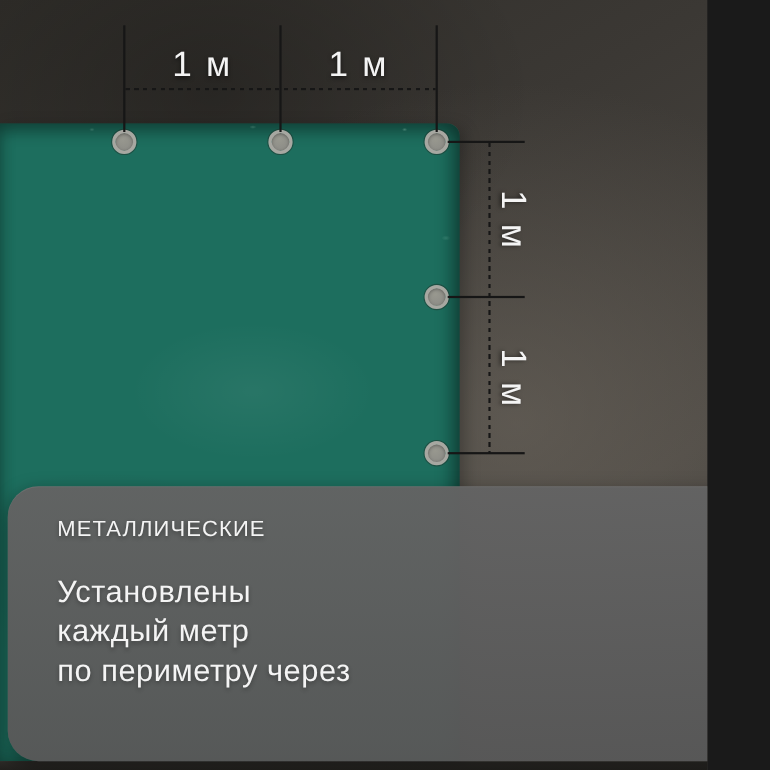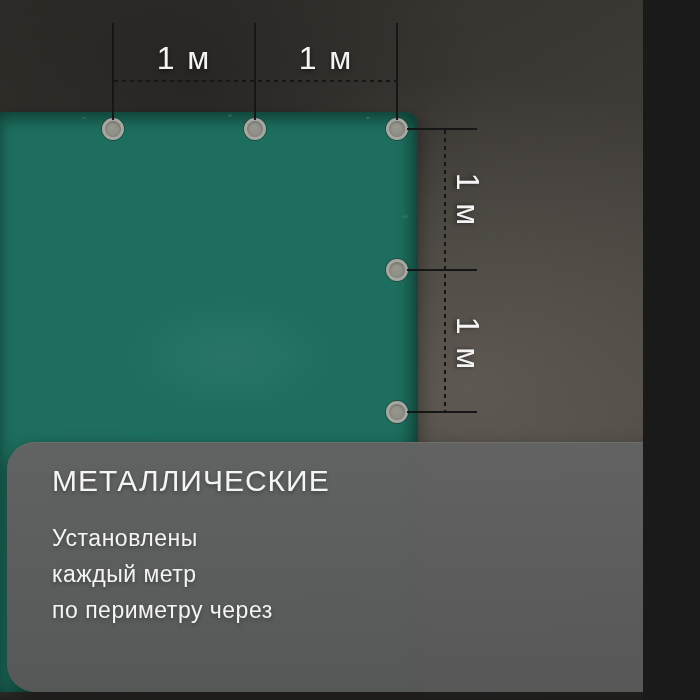--- a/index.html
+++ b/index.html
@@ -69,22 +69,22 @@
   }
   
   .card{
     position:absolute;left:7px;top:442px;width:687px;height:250px;
     box-sizing:border-box;border-radius:28px;
     background:linear-gradient(180deg,rgba(99,99,99,.97),rgba(88,88,88,.97));
     box-shadow:0 5px 16px rgba(0,0,0,.35), inset 0 1px 0 rgba(255,255,255,.07);
     padding:21px 30px 0 45px;
     color:var(--text,#f4f4f4);
   }
-  .card-title{font-size:30px;line-height:36px;letter-spacing:1px;text-shadow:0 2px 4px rgba(0,0,0,.35);}
-  .card-body{margin-top:21px;font-size:23px;line-height:36px;letter-spacing:.5px;text-shadow:0 2px 4px rgba(0,0,0,.3);}
+  .card-title{font-size:20px;line-height:36px;letter-spacing:1px;text-shadow:0 2px 4px rgba(0,0,0,.35);}
+  .card-body{margin-top:21px;font-size:28px;line-height:36px;letter-spacing:.5px;text-shadow:0 2px 4px rgba(0,0,0,.3);}
 </style>
 </head>
 <body>
 
 <div class="scene">
 
   <div class="tarp"></div>
 
   <div class="grommet g1"></div>
   <div class="grommet g2"></div>

